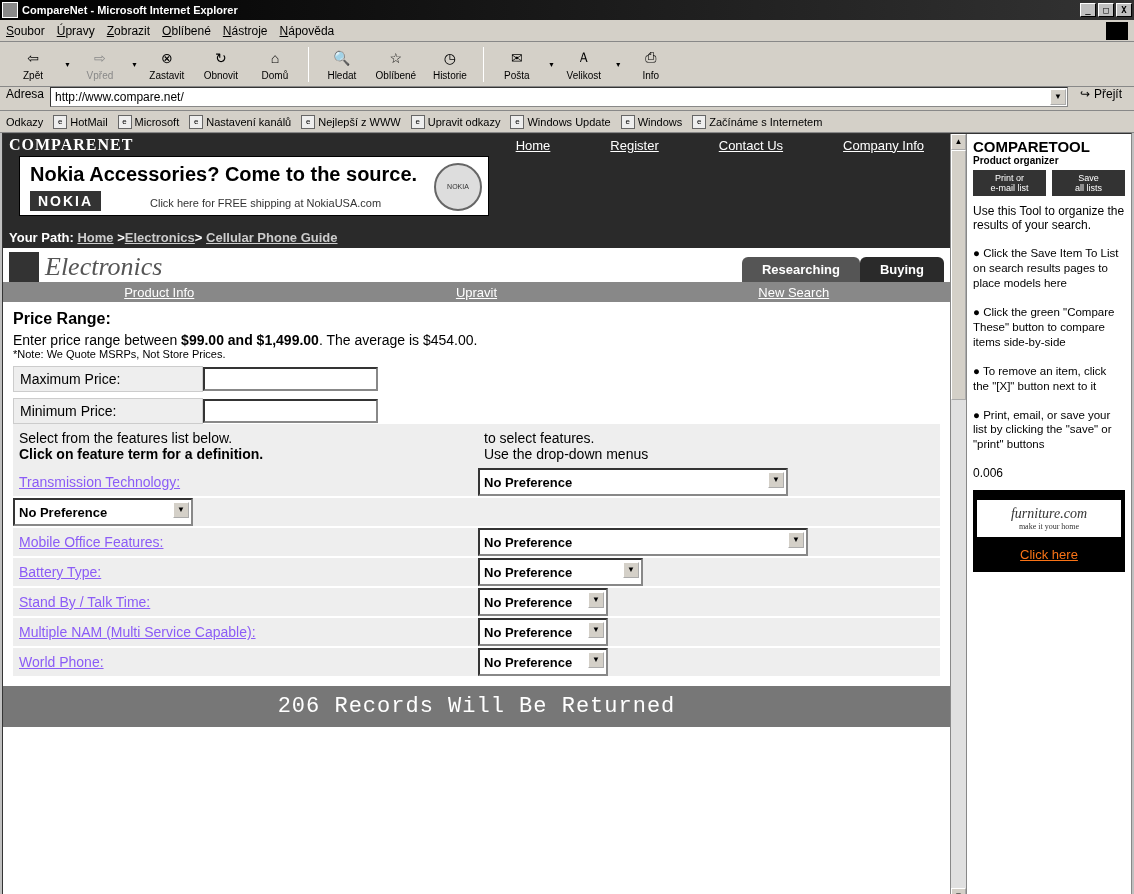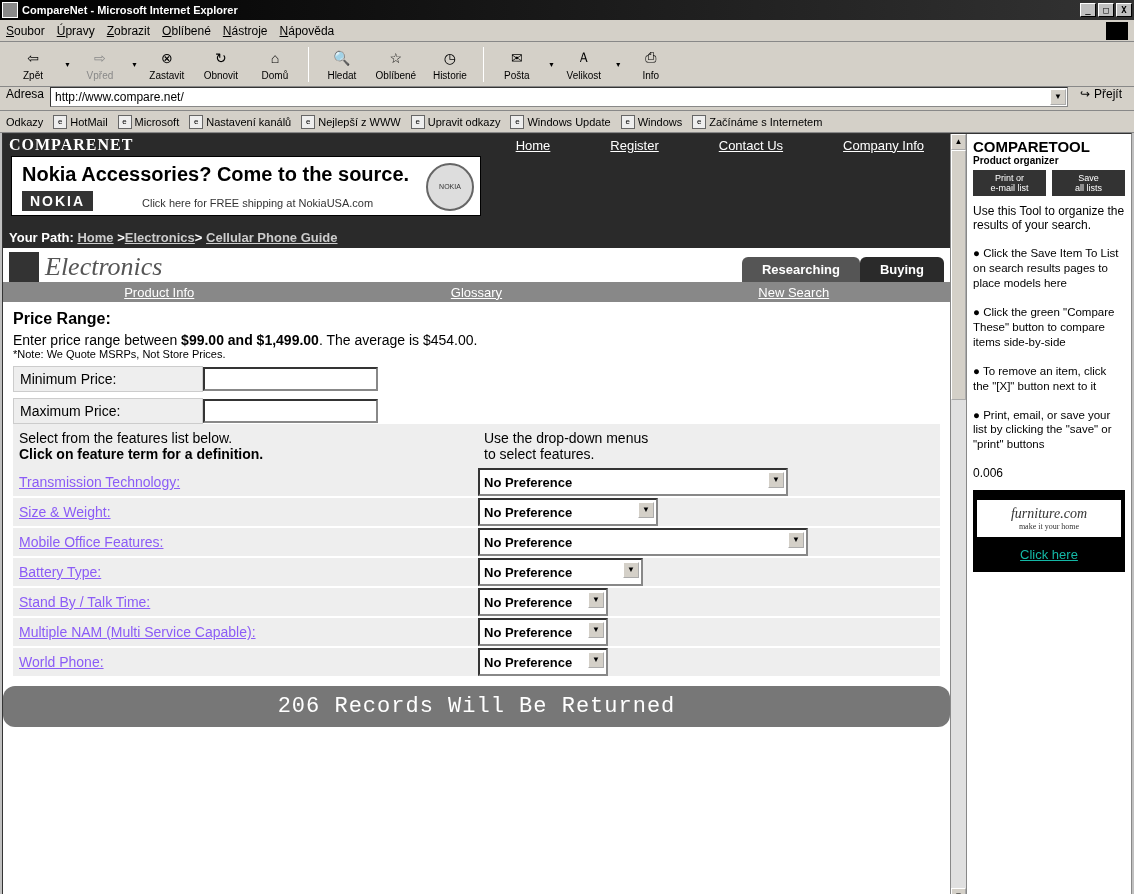--- a/index.html
+++ b/index.html
@@ -47,21 +47,21 @@
 .scroll-thumb { position: absolute; top: 0; left: 0; right: 0; height: 250px; background: #d4d0c8; border: 1px outset #fff; }
 
 
 .site-header { background: #2a2a2a; color: #fff; height: 22px; display: flex; align-items: center; padding: 0 6px; }
 .site-logo { font-family: Georgia, serif; font-size: 16px; font-weight: bold; letter-spacing: 1px; }
 .site-nav { margin-left: auto; display: flex; gap: 60px; padding-right: 20px; }
 .site-nav a { color: #fff; text-decoration: underline; font-size: 13px; }
 
 
 .banner { background: #2a2a2a; height: 72px; position: relative; }
-.banner-ad { position: absolute; left: 8px; top: 0; width: 470px; height: 60px; background: #fff; border: 1px solid #000; padding: 6px 10px; }
+.banner-ad { position: absolute; left: 16px; top: 0; width: 470px; height: 60px; background: #fff; border: 1px solid #000; padding: 6px 10px; }
 .banner-ad .ad-title { font-size: 20px; font-weight: bold; font-family: Arial; }
 .banner-ad .nokia-logo { position: absolute; bottom: 4px; left: 10px; background: #333; color: #fff; font-weight: bold; font-size: 14px; padding: 2px 8px; letter-spacing: 2px; }
 .banner-ad .ad-sub { position: absolute; bottom: 6px; left: 130px; font-size: 11px; color: #333; }
 .banner-ad .nokia-seal { position: absolute; right: 6px; top: 6px; width: 48px; height: 48px; border-radius: 50%; border: 2px solid #666; background: #ddd; font-size: 7px; text-align: center; padding-top: 18px; color: #333; }
 
 
 .breadcrumb { background: #2a2a2a; color: #fff; height: 20px; padding: 2px 6px; font-size: 13px; font-weight: bold; }
 .breadcrumb a { color: #ccc; text-decoration: underline; }
 
 
@@ -92,35 +92,35 @@
 .feat-header .left { width: 465px; }
 .feat-header .right { flex: 1; }
 
 .feat-row { display: flex; align-items: center; background: #eee; border-bottom: 2px solid #fff; }
 .feat-label { width: 465px; padding: 4px 6px; }
 .feat-label a { color: #8b5cf6; text-decoration: underline; }
 .feat-select { border: 2px inset #888; background: #fff; height: 20px; display: flex; align-items: center; padding: 12px 4px; font-size: 13px; font-weight: bold; position: relative; }
 .feat-select .sel-drop { position: absolute; right: 2px; top: 2px; width: 16px; height: 16px; background: #d4d0c8; border: 1px outset #fff; font-size: 8px; text-align: center; line-height: 14px; }
 
 
-.records-bar { background: #777; color: #fff; font-family: 'Courier New', monospace; font-size: 22px; text-align: center; padding: 8px 16px; letter-spacing: 1px; border-radius: 12px; }
+.records-bar { background: #777; color: #fff; font-family: 'Courier New', monospace; font-size: 22px; text-align: center; padding: 8px 16px; letter-spacing: 1px; }
 
 
 .right-panel { width: 165px; background: #fff; border-left: 1px solid #888; padding: 4px 6px; font-size: 12px; }
 .rp-title { font-family: Arial; font-size: 15px; font-weight: 900; letter-spacing: 0px; }
 .rp-sub { font-size: 10px; font-weight: bold; margin-bottom: 4px; }
 .rp-btns { display: flex; gap: 6px; margin-bottom: 8px; }
 .rp-btn { background: #333; color: #fff; font-size: 9px; text-align: center; padding: 3px 4px; line-height: 10px; flex: 1; }
 .rp-list { list-style: none; }
 .rp-list li { margin-bottom: 14px; font-size: 11.5px; line-height: 1.3; }
 .rp-list li::before { content: "●  "; }
 .rp-footer { background: #000; color: #fff; text-align: center; padding: 10px 4px; margin-top: 10px; }
 .rp-footer .furn { background: #fff; color: #333; padding: 6px; font-family: Georgia, serif; font-style: italic; font-size: 14px; margin-bottom: 10px; }
 .rp-footer .furn .tag { font-size: 8px; font-style: normal; display: block; }
-.rp-footer a { color: #14b8a6; text-decoration: underline; font-size: 13px; }
+.rp-footer a { color: #f97316; text-decoration: underline; font-size: 13px; }
 </style>
 </head>
 <body>
 
 <div class="titlebar">
   <div class="app-icon"></div>
   <div class="title">CompareNet - Microsoft Internet Explorer</div>
   <div class="win-buttons">
     <div class="win-btn">_</div>
     <div class="win-btn">□</div>
@@ -272,60 +272,59 @@
         <span>Electronics</span>
       </div>
       <div class="tabs">
         <div class="tab active">Researching</div>
         <div class="tab inactive">Buying</div>
       </div>
     </div>
 
     <div class="subnav">
       <div class="col1"><a>Product Info</a></div>
-      <div class="col2"><a>Glossary</a></div>
+      <div class="col2"><a>Upravit</a></div>
       <div class="col3"><a>New Search</a></div>
     </div>
 
     <div class="form-area">
       <h3>Price Range:</h3>
       <div>
         <span>Enter price range between </span><b>$99.00 and $1,499.00</b><span>. The average is $454.00.</span>
       </div>
       <div class="note">*Note: We Quote MSRPs, Not Store Prices.</div>
       <div class="price-row">
+        <div class="price-label">Maximum Price:</div>
+        <input class="price-input" type="text" style="">
+      </div>
+      <div class="price-row">
         <div class="price-label">Minimum Price:</div>
-        <input class="price-input" type="text" style="">
-      </div>
-      <div class="price-row">
-        <div class="price-label">Maximum Price:</div>
         <input class="price-input" type="text" style="">
       </div>
 
       <div class="feat-header">
         <div class="left">
           <div>Select from the features list below.</div>
           <b>Click on feature term for a definition.</b>
         </div>
         <div class="right">
+          <div>to select features.</div>
           <div>Use the drop-down menus</div>
-          <div>to select features.</div>
         </div>
       </div>
 
       <div id="feature-rows">
           <div class="feat-row">
     <div class="feat-label"><a>Transmission Technology:</a></div>
     <div class="feat-select" style="width:310px">
       <span>No Preference</span>
       <div class="sel-drop">▼</div>
     </div>
           </div>
           <div class="feat-row">
-    <div class="feat-label"><a>Size &amp; Weight:</a></div>
     <div class="feat-select" style="width:180px">
       <span>No Preference</span>
       <div class="sel-drop">▼</div>
     </div>
           </div>
           <div class="feat-row">
     <div class="feat-label"><a>Mobile Office Features:</a></div>
     <div class="feat-select" style="width:330px">
       <span>No Preference</span>
       <div class="sel-drop">▼</div>

